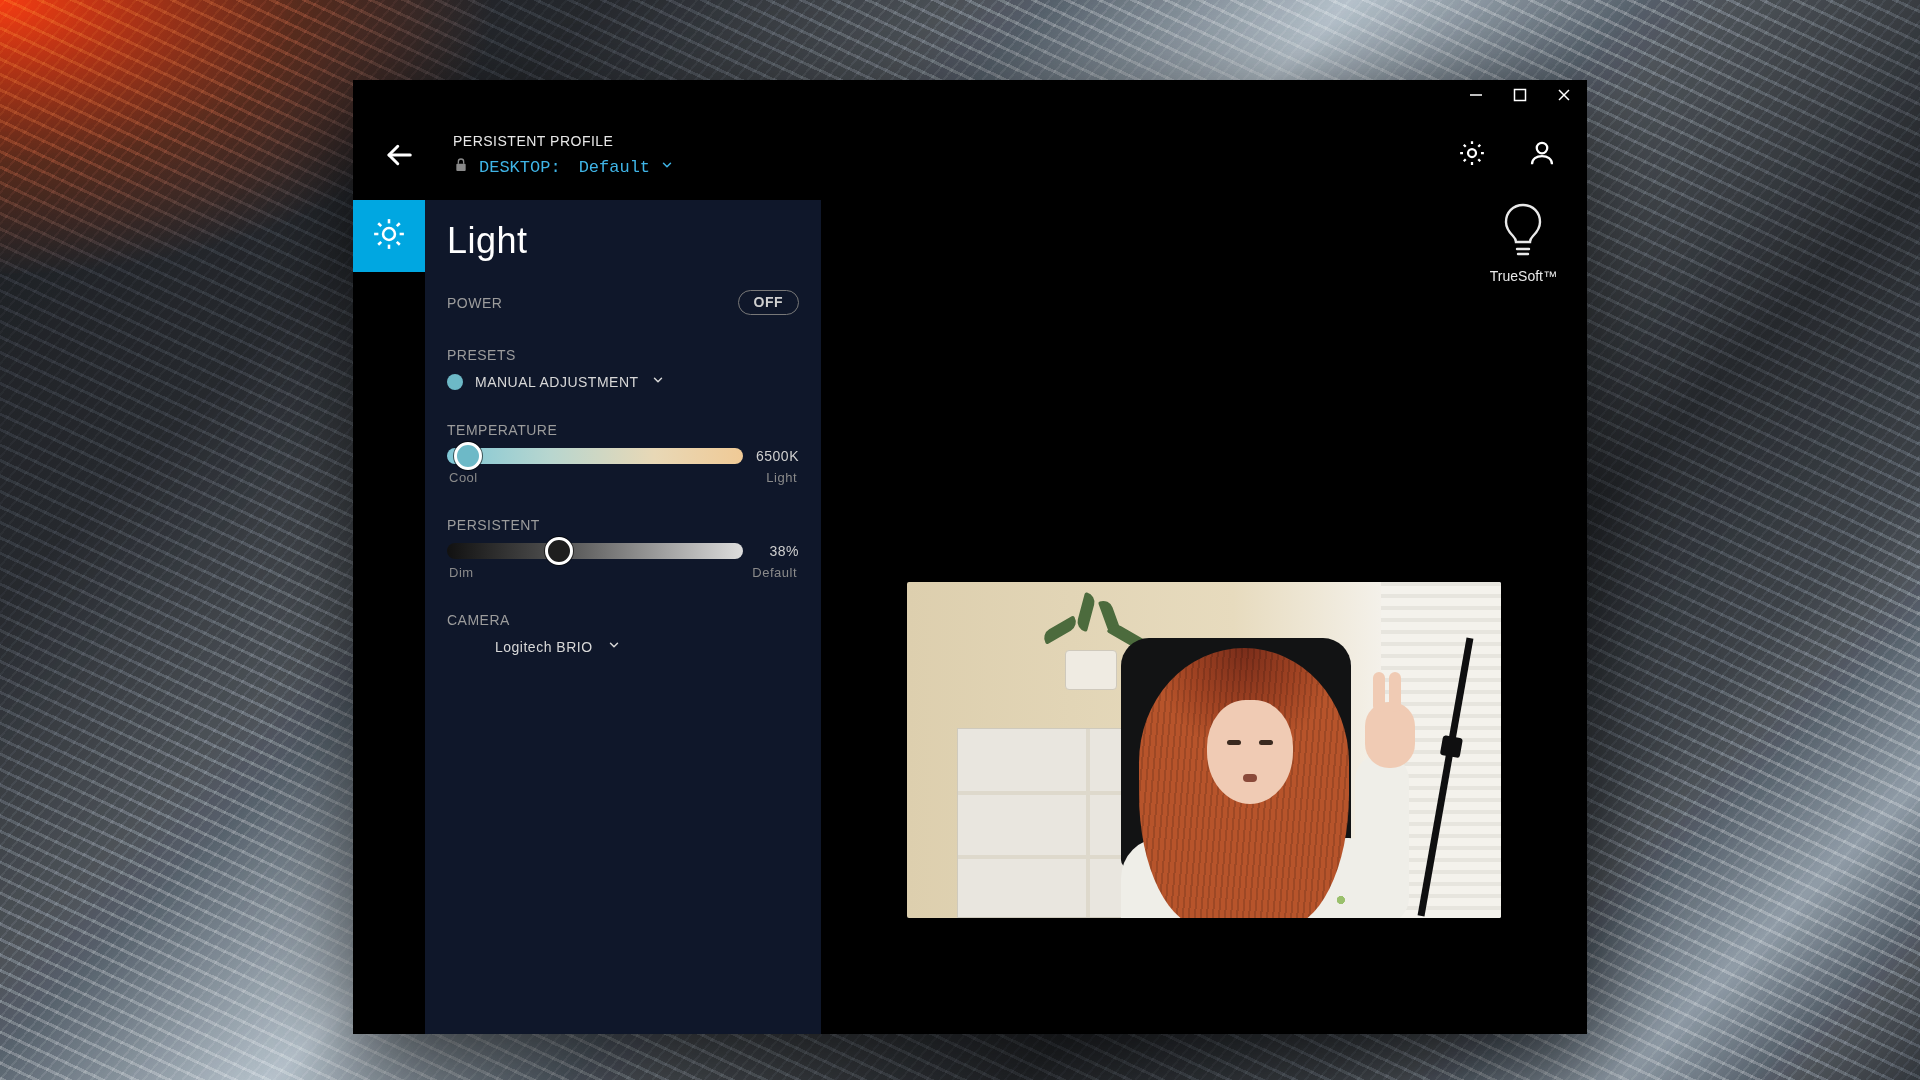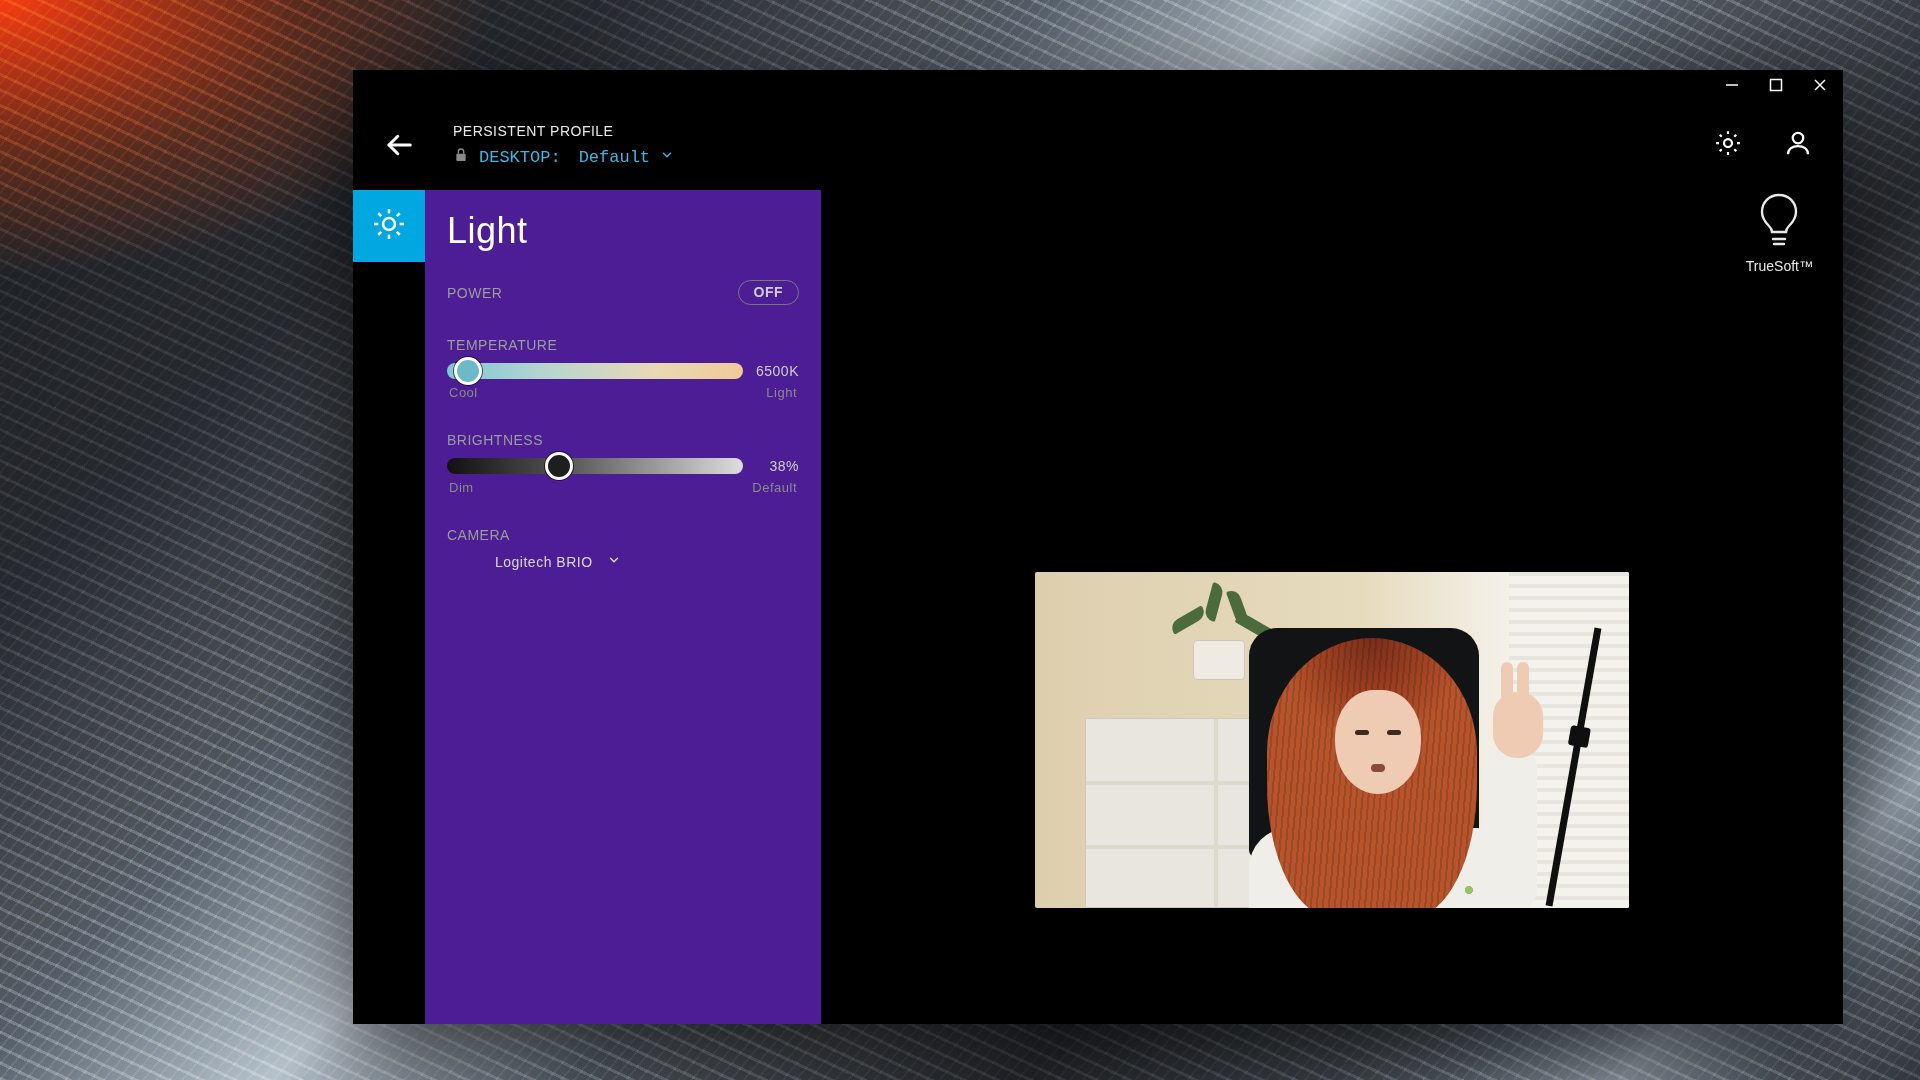--- a/index.html
+++ b/index.html
@@ -17,21 +17,21 @@
       content: ""; position: absolute; inset: 0;
       background:
         repeating-linear-gradient(25deg, rgba(255,255,255,0.07) 0 3px, rgba(0,0,0,0.22) 3px 14px),
         repeating-linear-gradient(-50deg, rgba(255,255,255,0.04) 0 2px, rgba(0,0,0,0.10) 2px 10px);
       mix-blend-mode: overlay;
     }
 
     
     .window {
       position: absolute;
-      left: 353px; top: 70px; width: 1490px; height: 954px;
+      left: 353px; top: 80px; width: 1234px; height: 954px;
       background: #000;
       box-shadow: 0 25px 90px rgba(0,0,0,0.7);
     }
     .titlebar { height: 30px; display: flex; justify-content: flex-end; align-items: center; gap: 26px; padding-right: 14px; color: #fff; }
     .titlebar .tb-btn { width: 18px; height: 18px; display: flex; align-items: center; justify-content: center; cursor: default; }
     .titlebar .tb-btn svg { display: block; }
 
     .header {
       height: 90px; display: flex; align-items: center; color: #fff; position: relative;
     }
@@ -42,21 +42,21 @@
     .profile-line .lock { color: #8a8a8a; }
     .profile-line .default { color: #3fb4e6; margin-left: 8px; }
     .header .right-icons { position: absolute; right: 30px; top: 28px; display: flex; gap: 40px; color: #fff; }
     .right-icons .hicon { width: 30px; height: 30px; }
 
     .body { position: absolute; left: 0; top: 120px; right: 0; bottom: 0; }
 
     .side-rail { position: absolute; left: 0; top: 0; width: 72px; }
     .rail-tab { width: 72px; height: 72px; background: #00a7e1; display: flex; align-items: center; justify-content: center; color: #fff; }
 
-    .panel { position: absolute; left: 72px; top: 0; bottom: 0; width: 396px; background: #4c1d95; padding: 20px 22px; color: #9c9c9c; letter-spacing: 0.5px; }
+    .panel { position: absolute; left: 72px; top: 0; bottom: 0; width: 396px; background: #0f172a; padding: 20px 22px; color: #9c9c9c; letter-spacing: 0.5px; }
     .panel h1 { color: #fff; font-size: 36px; font-weight: 400; margin-bottom: 28px; }
     .row { display: flex; justify-content: space-between; align-items: center; margin-bottom: 8px; }
     .label { font-size: 14px; color: #9c9c9c; }
     .toggle-pill { border: 1px solid #787878; border-radius: 18px; padding: 3px 15px 4px; color: #cfcfcf; font-size: 14px; font-weight: 600; }
     .section { margin-top: 32px; }
     .preset-line { display: flex; align-items: center; gap: 12px; margin-top: 10px; font-size: 14px; color: #d8d8d8; }
     .dot-swatch { width: 16px; height: 16px; border-radius: 50%; background: #6db9c7; }
 
     .slider-block { margin-top: 10px; }
     .slider-value { color: #cfcfcf; font-size: 14px; min-width: 54px; text-align: right; }
@@ -235,39 +235,51 @@
     <div class="panel">
       <h1>Light</h1>
 
       <div class="row">
         <div class="label">POWER</div>
         <div class="toggle-pill">
           <span>OFF</span>
         </div>
       </div>
 
+      <div class="section">
+        <div class="label">PRESETS</div>
+        <div class="preset-line">
+          <span class="dot-swatch"></span>
+          <span>MANUAL ADJUSTMENT</span>
+          <span>
+            <svg class="chev" viewBox="0 0 24 24" fill="none" stroke="#d8d8d8" stroke-width="2.5" stroke-linecap="round" stroke-linejoin="round">
+                <polyline points="6 9 12 15 18 9"></polyline>
+              </svg>
+          </span>
+        </div>
+      </div>
 
       <div class="section">
         <div class="label">TEMPERATURE</div>
         <div class="slider-block">
           <div class="slider-wrap">
             <div class="slider-track track-temp">
               <div class="thumb thumb-temp"></div>
             </div>
             <div class="slider-value">6500K</div>
           </div>
           <div class="slider-labels">
             <span>Cool</span>
             <span>Light</span>
           </div>
         </div>
       </div>
 
       <div class="section">
-        <div class="label">BRIGHTNESS</div>
+        <div class="label">PERSISTENT</div>
         <div class="slider-block">
           <div class="slider-wrap">
             <div class="slider-track track-bright">
               <div class="thumb thumb-bright"></div>
             </div>
             <div class="slider-value">38%</div>
           </div>
           <div class="slider-labels">
             <span>Dim</span>
             <span>Default</span>

